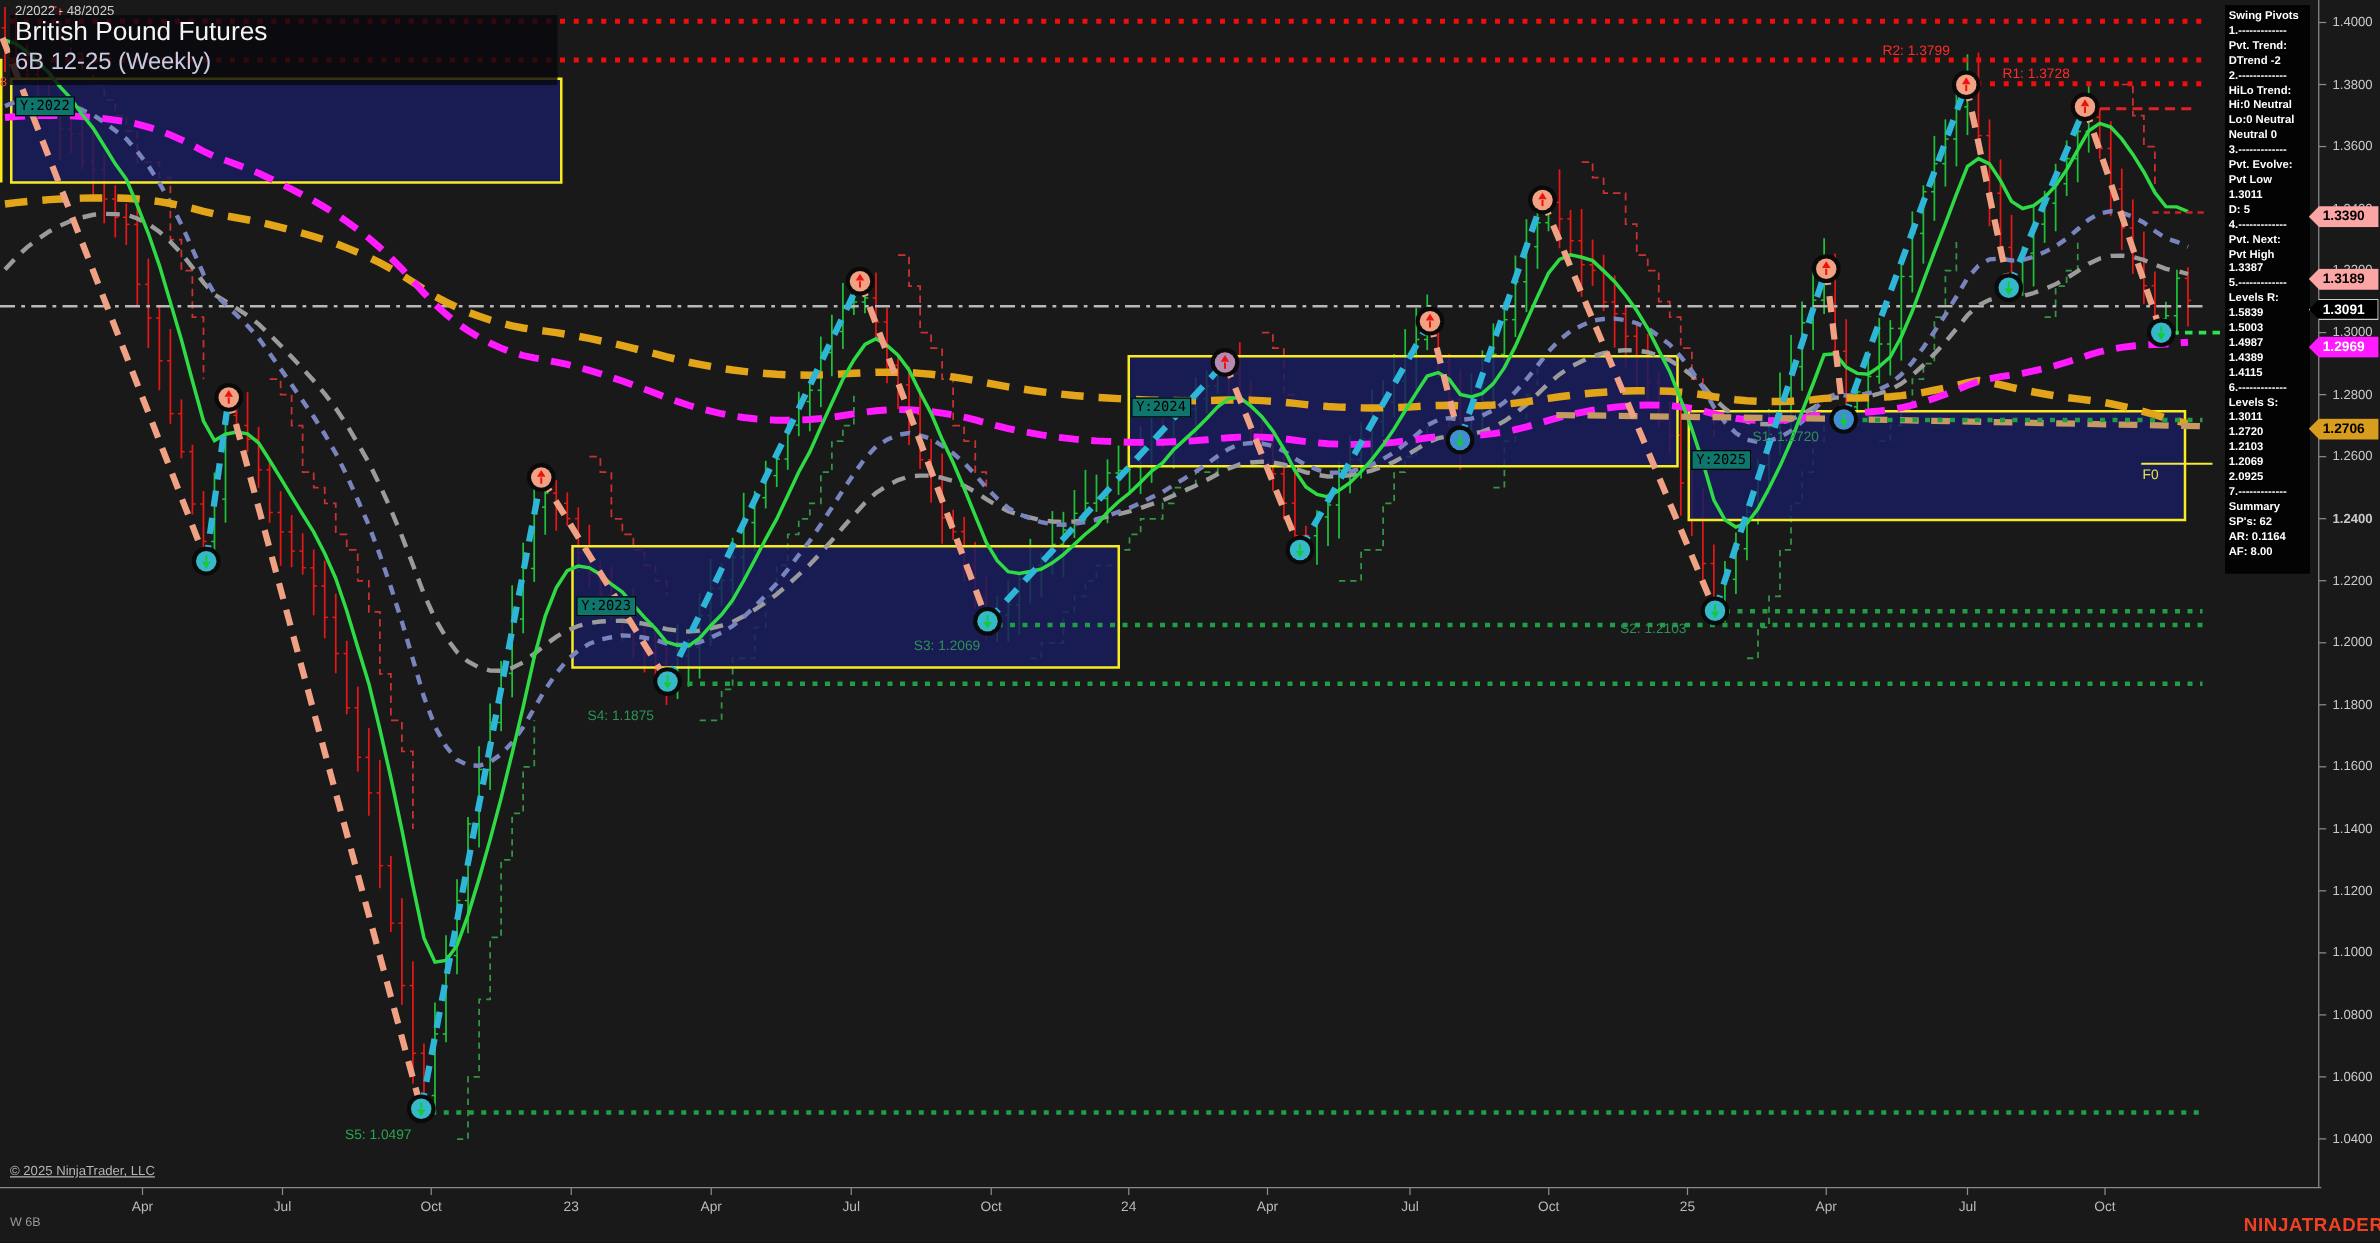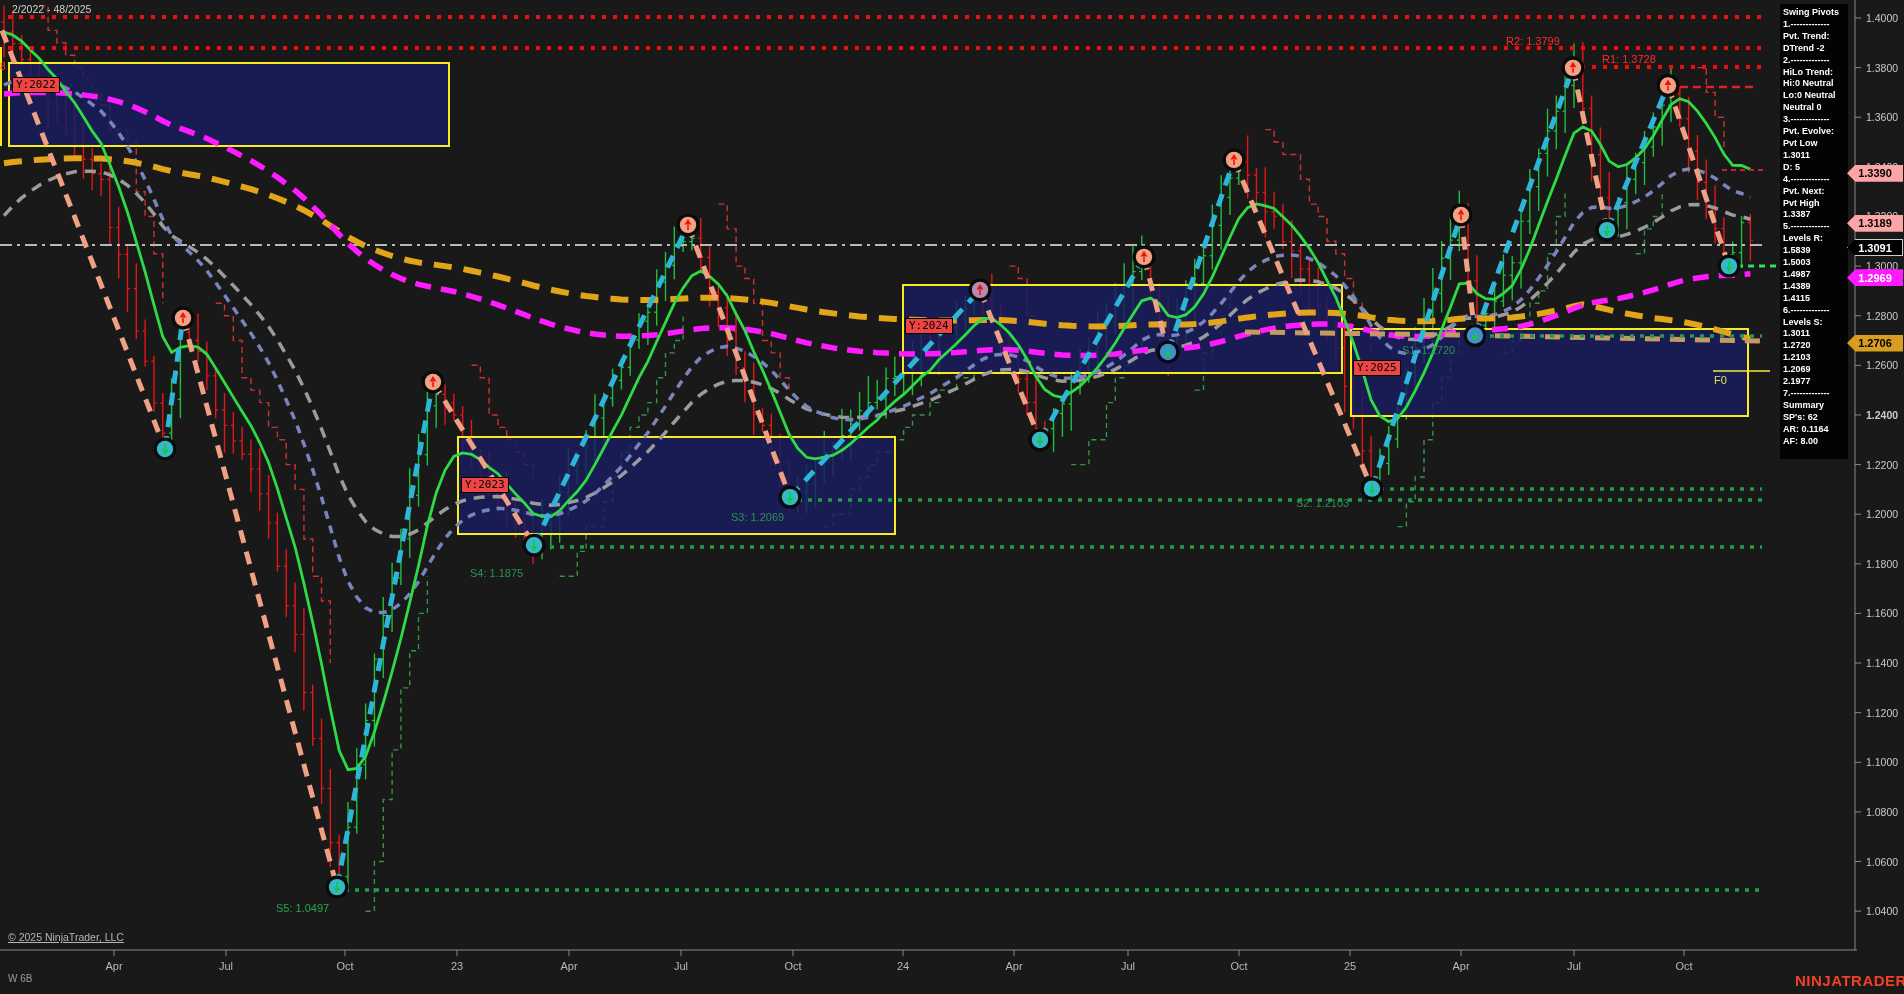--- a/index.html
+++ b/index.html
@@ -5,21 +5,21 @@
   html,body{margin:0;padding:0;background:#111;}
   #root{position:relative;width:1904px;height:994px;background:#191919;overflow:hidden;
         font-family:"Liberation Sans",sans-serif;}
   svg{position:absolute;left:0;top:0;}
   .ov{position:absolute;white-space:nowrap;}
   .date-range{left:12px;top:3px;font-size:10.5px;color:#cfcfcf;}
   .title-block{left:8px;top:12px;width:438px;height:56px;background:rgba(8,8,14,0.82);}
   .title{position:absolute;left:4px;top:2px;font-size:21px;color:#f4f4f4;}
   .subtitle{position:absolute;left:4px;top:27px;font-size:19px;color:#c9cbe4;}
   .chip{font-family:"DejaVu Sans Mono",monospace;font-size:11px;line-height:14px;
-        background:#ef4444;color:#000;border:1px solid #000;padding:0 3px;}
+        background:#0f766e;color:#000;border:1px solid #000;padding:0 3px;}
   .lbl{font-size:11px;}
   .panel{left:1780px;top:4px;width:68px;height:452px;background:#030303;padding-top:3px;}
   .panel div{font-size:9px;font-weight:bold;line-height:11.9px;color:#fff;padding-left:3px;}
   .ptick{font-size:10.5px;color:#c9c9c9;}
   .ttick{font-size:11px;color:#b9b9b9;transform:translateX(-50%);}
   .badge{left:1847px;width:56px;height:17px;font-size:11px;font-weight:bold;
          display:flex;align-items:center;justify-content:center;
          clip-path:polygon(0 50%,15% 0,100% 0,100% 100%,15% 100%);}
   .copyright{left:8px;top:931px;font-size:10.5px;color:#b5b5b5;text-decoration:underline;}
   .watermark{left:8px;top:973px;font-size:10px;color:#9a9a9a;}
@@ -851,20 +851,24 @@
         <line x1="1239" y1="950" x2="1239" y2="956" stroke="#8a8a8a" stroke-width="1"></line>
         <line x1="1350" y1="950" x2="1350" y2="956" stroke="#8a8a8a" stroke-width="1"></line>
         <line x1="1461" y1="950" x2="1461" y2="956" stroke="#8a8a8a" stroke-width="1"></line>
         <line x1="1574" y1="950" x2="1574" y2="956" stroke="#8a8a8a" stroke-width="1"></line>
         <line x1="1684" y1="950" x2="1684" y2="956" stroke="#8a8a8a" stroke-width="1"></line>
       </g>
   </svg>
 
   <div class="ov date-range">2/2022 - 48/2025</div>
 
+  <div class="ov title-block">
+    <div class="title">British Pound Futures</div>
+    <div class="subtitle">6B 12-25 (Weekly)</div>
+  </div>
 
   <div class="ov edge-frag">8</div>
 
   <div class="ov panel" id="panel">
       <div>Swing Pivots</div>
       <div>1.-------------</div>
       <div>Pvt. Trend:</div>
       <div>DTrend -2</div>
       <div>2.-------------</div>
       <div>HiLo Trend:</div>
@@ -886,21 +890,21 @@
       <div>1.5003</div>
       <div>1.4987</div>
       <div>1.4389</div>
       <div>1.4115</div>
       <div>6.-------------</div>
       <div>Levels S:</div>
       <div>1.3011</div>
       <div>1.2720</div>
       <div>1.2103</div>
       <div>1.2069</div>
-      <div>2.1977</div>
+      <div>2.0925</div>
       <div>7.-------------</div>
       <div>Summary</div>
       <div>SP's: 62</div>
       <div>AR: 0.1164</div>
       <div>AF: 8.00</div>
     </div>
 
   <div id="overlays">
       <div class="ov ptick" style="left: 1866px; top: 12px;">1.4000</div>
       <div class="ov ptick" style="left: 1866px; top: 61.62px;">1.3800</div>

